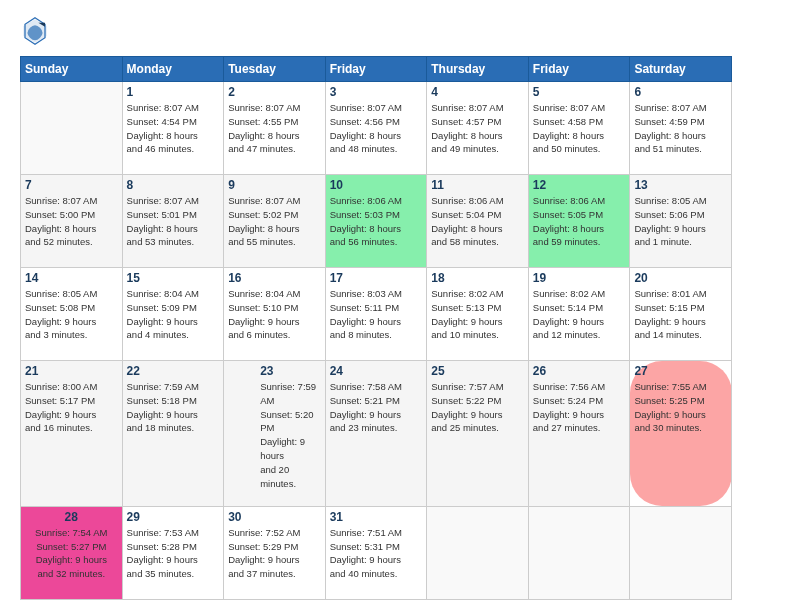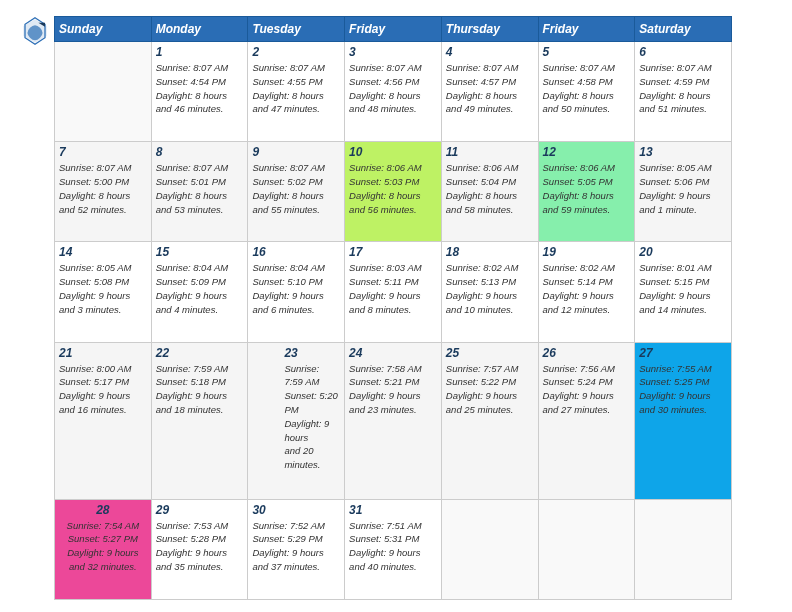--- a/index.html
+++ b/index.html
@@ -8,22 +8,21 @@
       height: 612px;
       font-family: Arial, sans-serif;
       background: #fff;
       overflow: hidden;
     }
     .page {
       width: 752px;
       height: 612px;
       padding: 16px 20px 12px 20px;
       display: flex;
-      flex-direction: row;
-      font-style: italic;
+      flex-direction: column;
     }
     .header {
       display: flex;
       justify-content: space-between;
       align-items: flex-start;
       margin-bottom: 10px;
     }
     .logo {
       display: flex;
       align-items: center;
@@ -174,21 +173,21 @@
             <div class="day-info">Sunrise: 8:07 AM<br>Sunset: 5:00 PM<br>Daylight: 8 hours<br>and 52 minutes.</div>
           </td>
           <td style="background: rgb(245, 245, 245);">
             <span class="day-number">8</span>
             <div class="day-info">Sunrise: 8:07 AM<br>Sunset: 5:01 PM<br>Daylight: 8 hours<br>and 53 minutes.</div>
           </td>
           <td style="background: rgb(245, 245, 245);">
             <span class="day-number">9</span>
             <div class="day-info">Sunrise: 8:07 AM<br>Sunset: 5:02 PM<br>Daylight: 8 hours<br>and 55 minutes.</div>
           </td>
-          <td style="background: #bef264;">
+          <td style="background: #86efac;">
             <span class="day-number">10</span>
             <div class="day-info">Sunrise: 8:06 AM<br>Sunset: 5:03 PM<br>Daylight: 8 hours<br>and 56 minutes.</div>
           </td>
           <td style="background: rgb(245, 245, 245);">
             <span class="day-number">11</span>
             <div class="day-info">Sunrise: 8:06 AM<br>Sunset: 5:04 PM<br>Daylight: 8 hours<br>and 58 minutes.</div>
           </td>
           <td style="background: #86efac;">
             <span class="day-number">12</span>
             <div class="day-info">Sunrise: 8:06 AM<br>Sunset: 5:05 PM<br>Daylight: 8 hours<br>and 59 minutes.</div>
@@ -246,21 +245,21 @@
             <div class="day-info">Sunrise: 7:58 AM<br>Sunset: 5:21 PM<br>Daylight: 9 hours<br>and 23 minutes.</div>
           </td>
           <td style="background: rgb(245, 245, 245);">
             <span class="day-number">25</span>
             <div class="day-info">Sunrise: 7:57 AM<br>Sunset: 5:22 PM<br>Daylight: 9 hours<br>and 25 minutes.</div>
           </td>
           <td style="background: rgb(245, 245, 245);">
             <span class="day-number">26</span>
             <div class="day-info">Sunrise: 7:56 AM<br>Sunset: 5:24 PM<br>Daylight: 9 hours<br>and 27 minutes.</div>
           </td>
-          <td style="background: #0ea5e9;">
+          <td style="background: #fca5a5; border-radius: 32px;">
             <span class="day-number">27</span>
             <div class="day-info">Sunrise: 7:55 AM<br>Sunset: 5:25 PM<br>Daylight: 9 hours<br>and 30 minutes.</div>
           </td>
         </tr>
         <tr>
           <td style="background: #ec4899; text-align: center;">
             <span class="day-number">28</span>
             <div class="day-info">Sunrise: 7:54 AM<br>Sunset: 5:27 PM<br>Daylight: 9 hours<br>and 32 minutes.</div>
           </td>
           <td style="background: rgb(255, 255, 255);">

